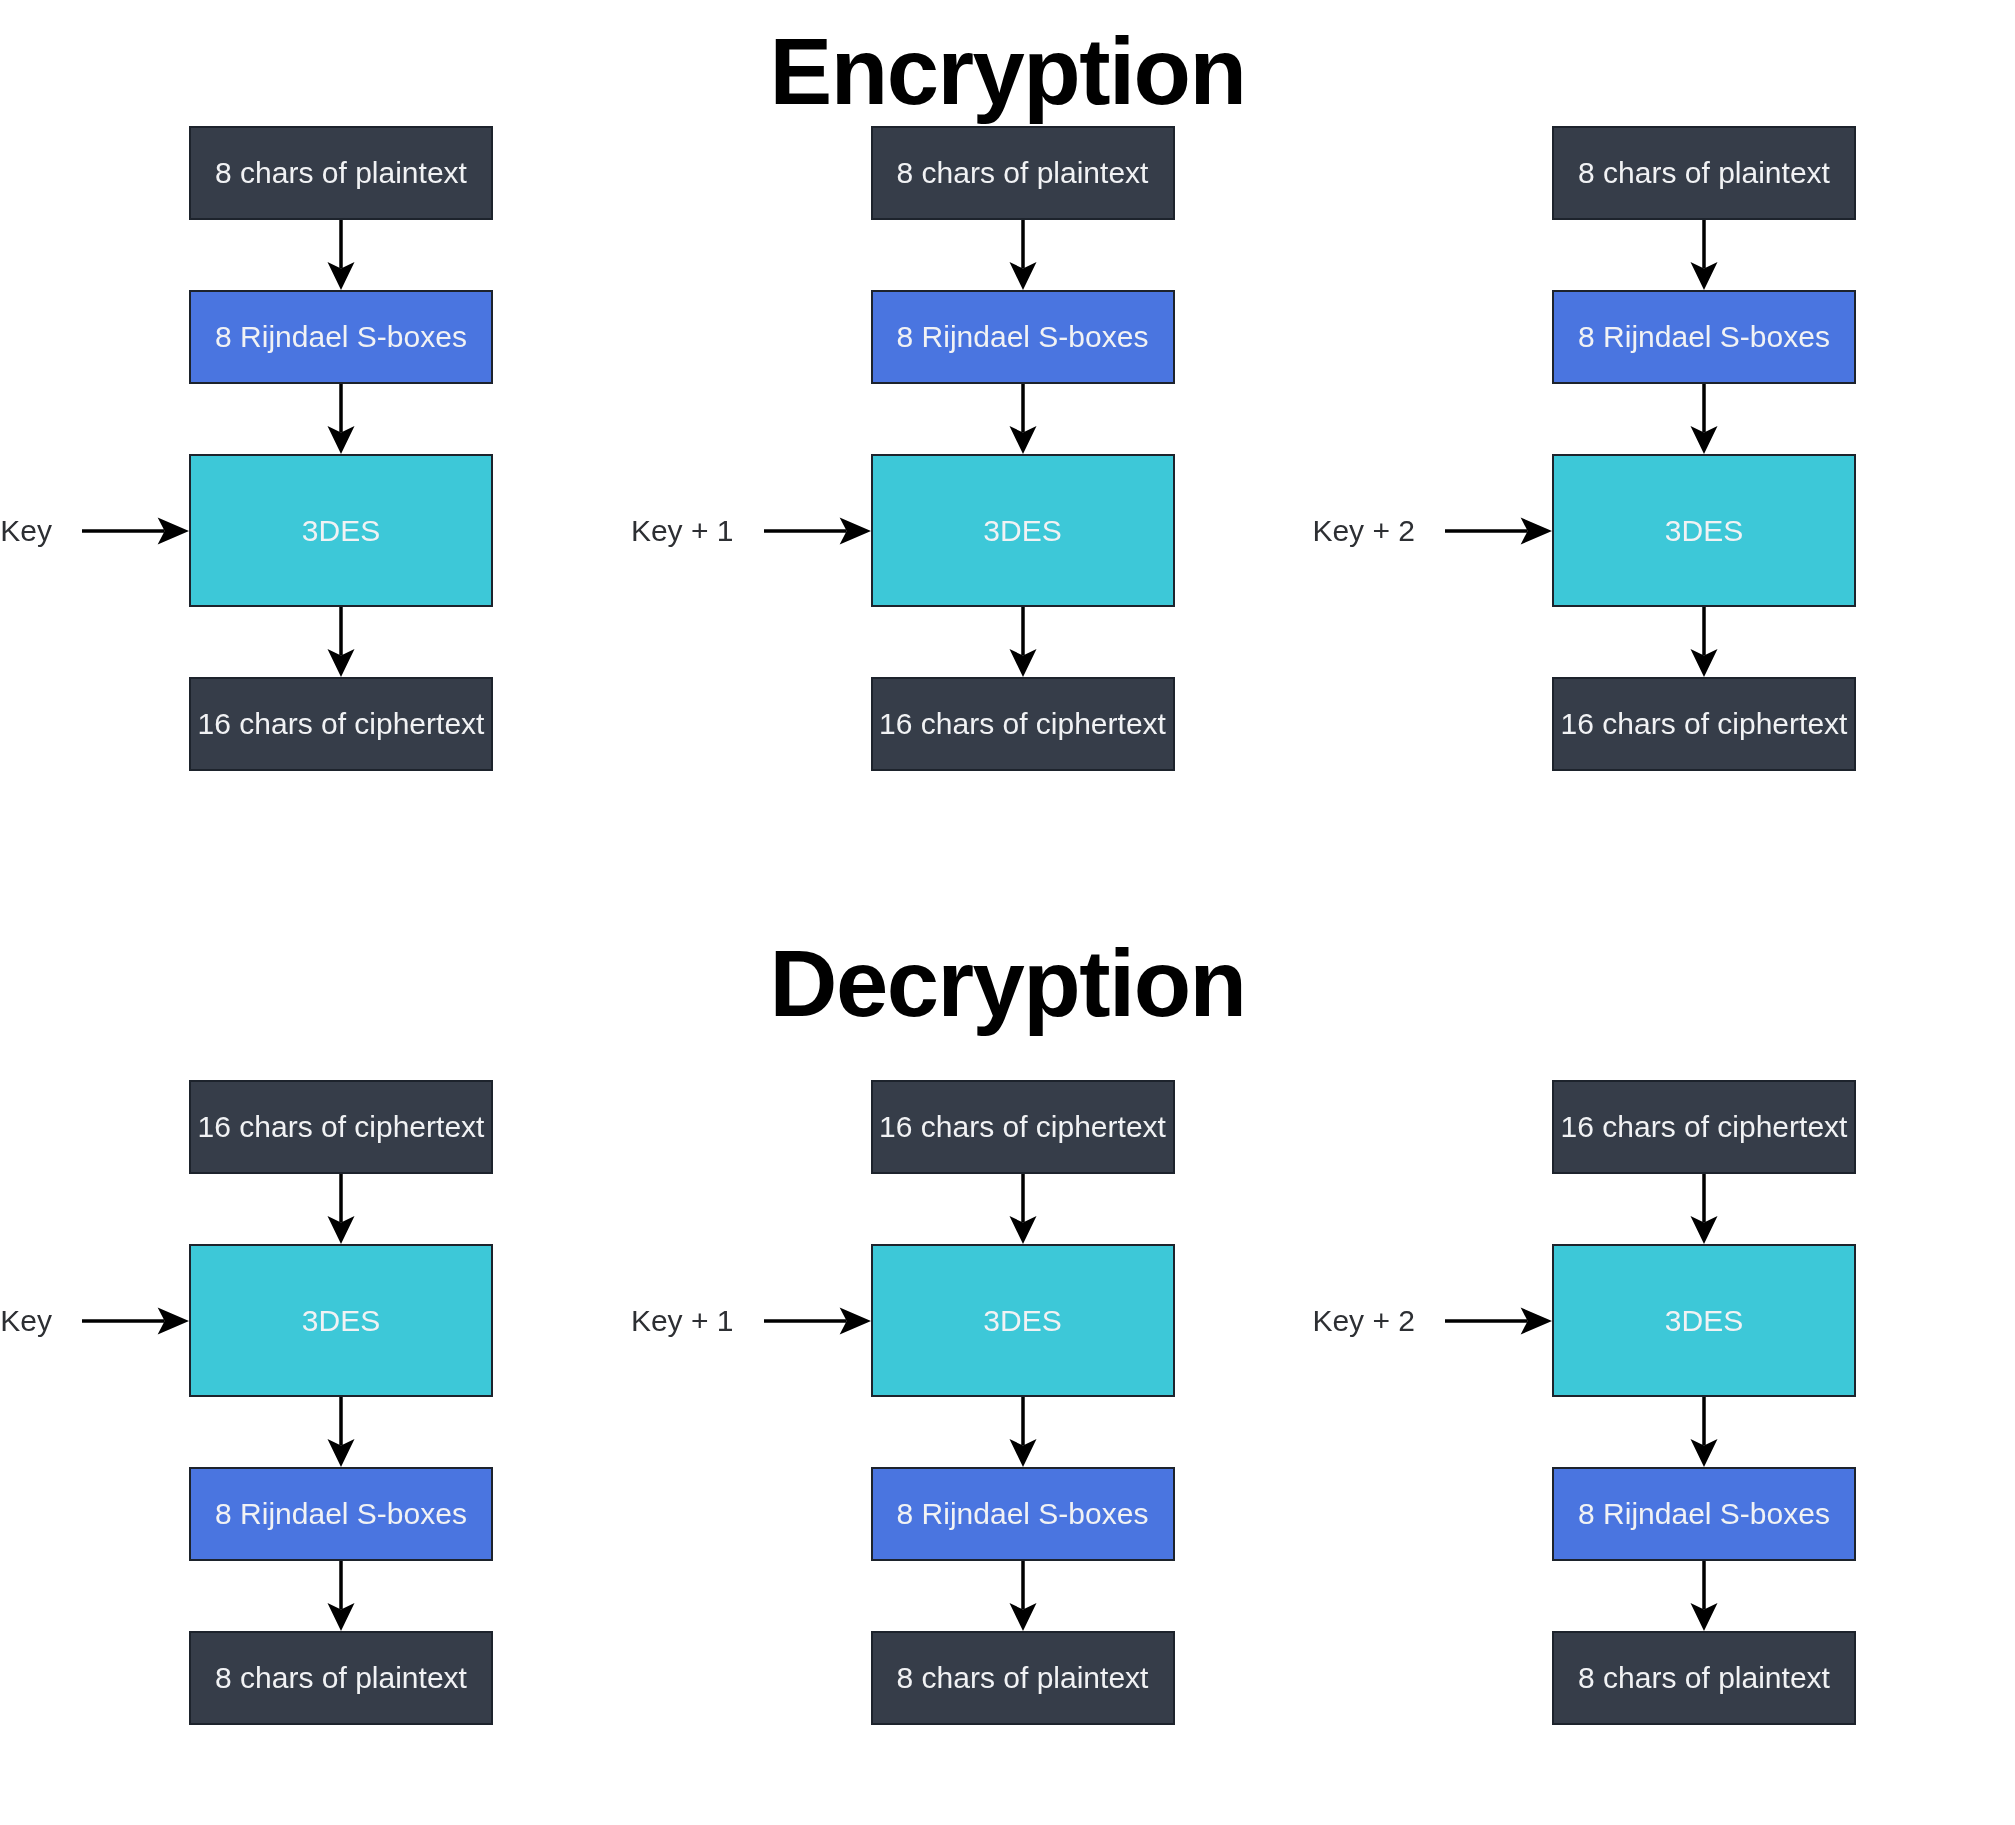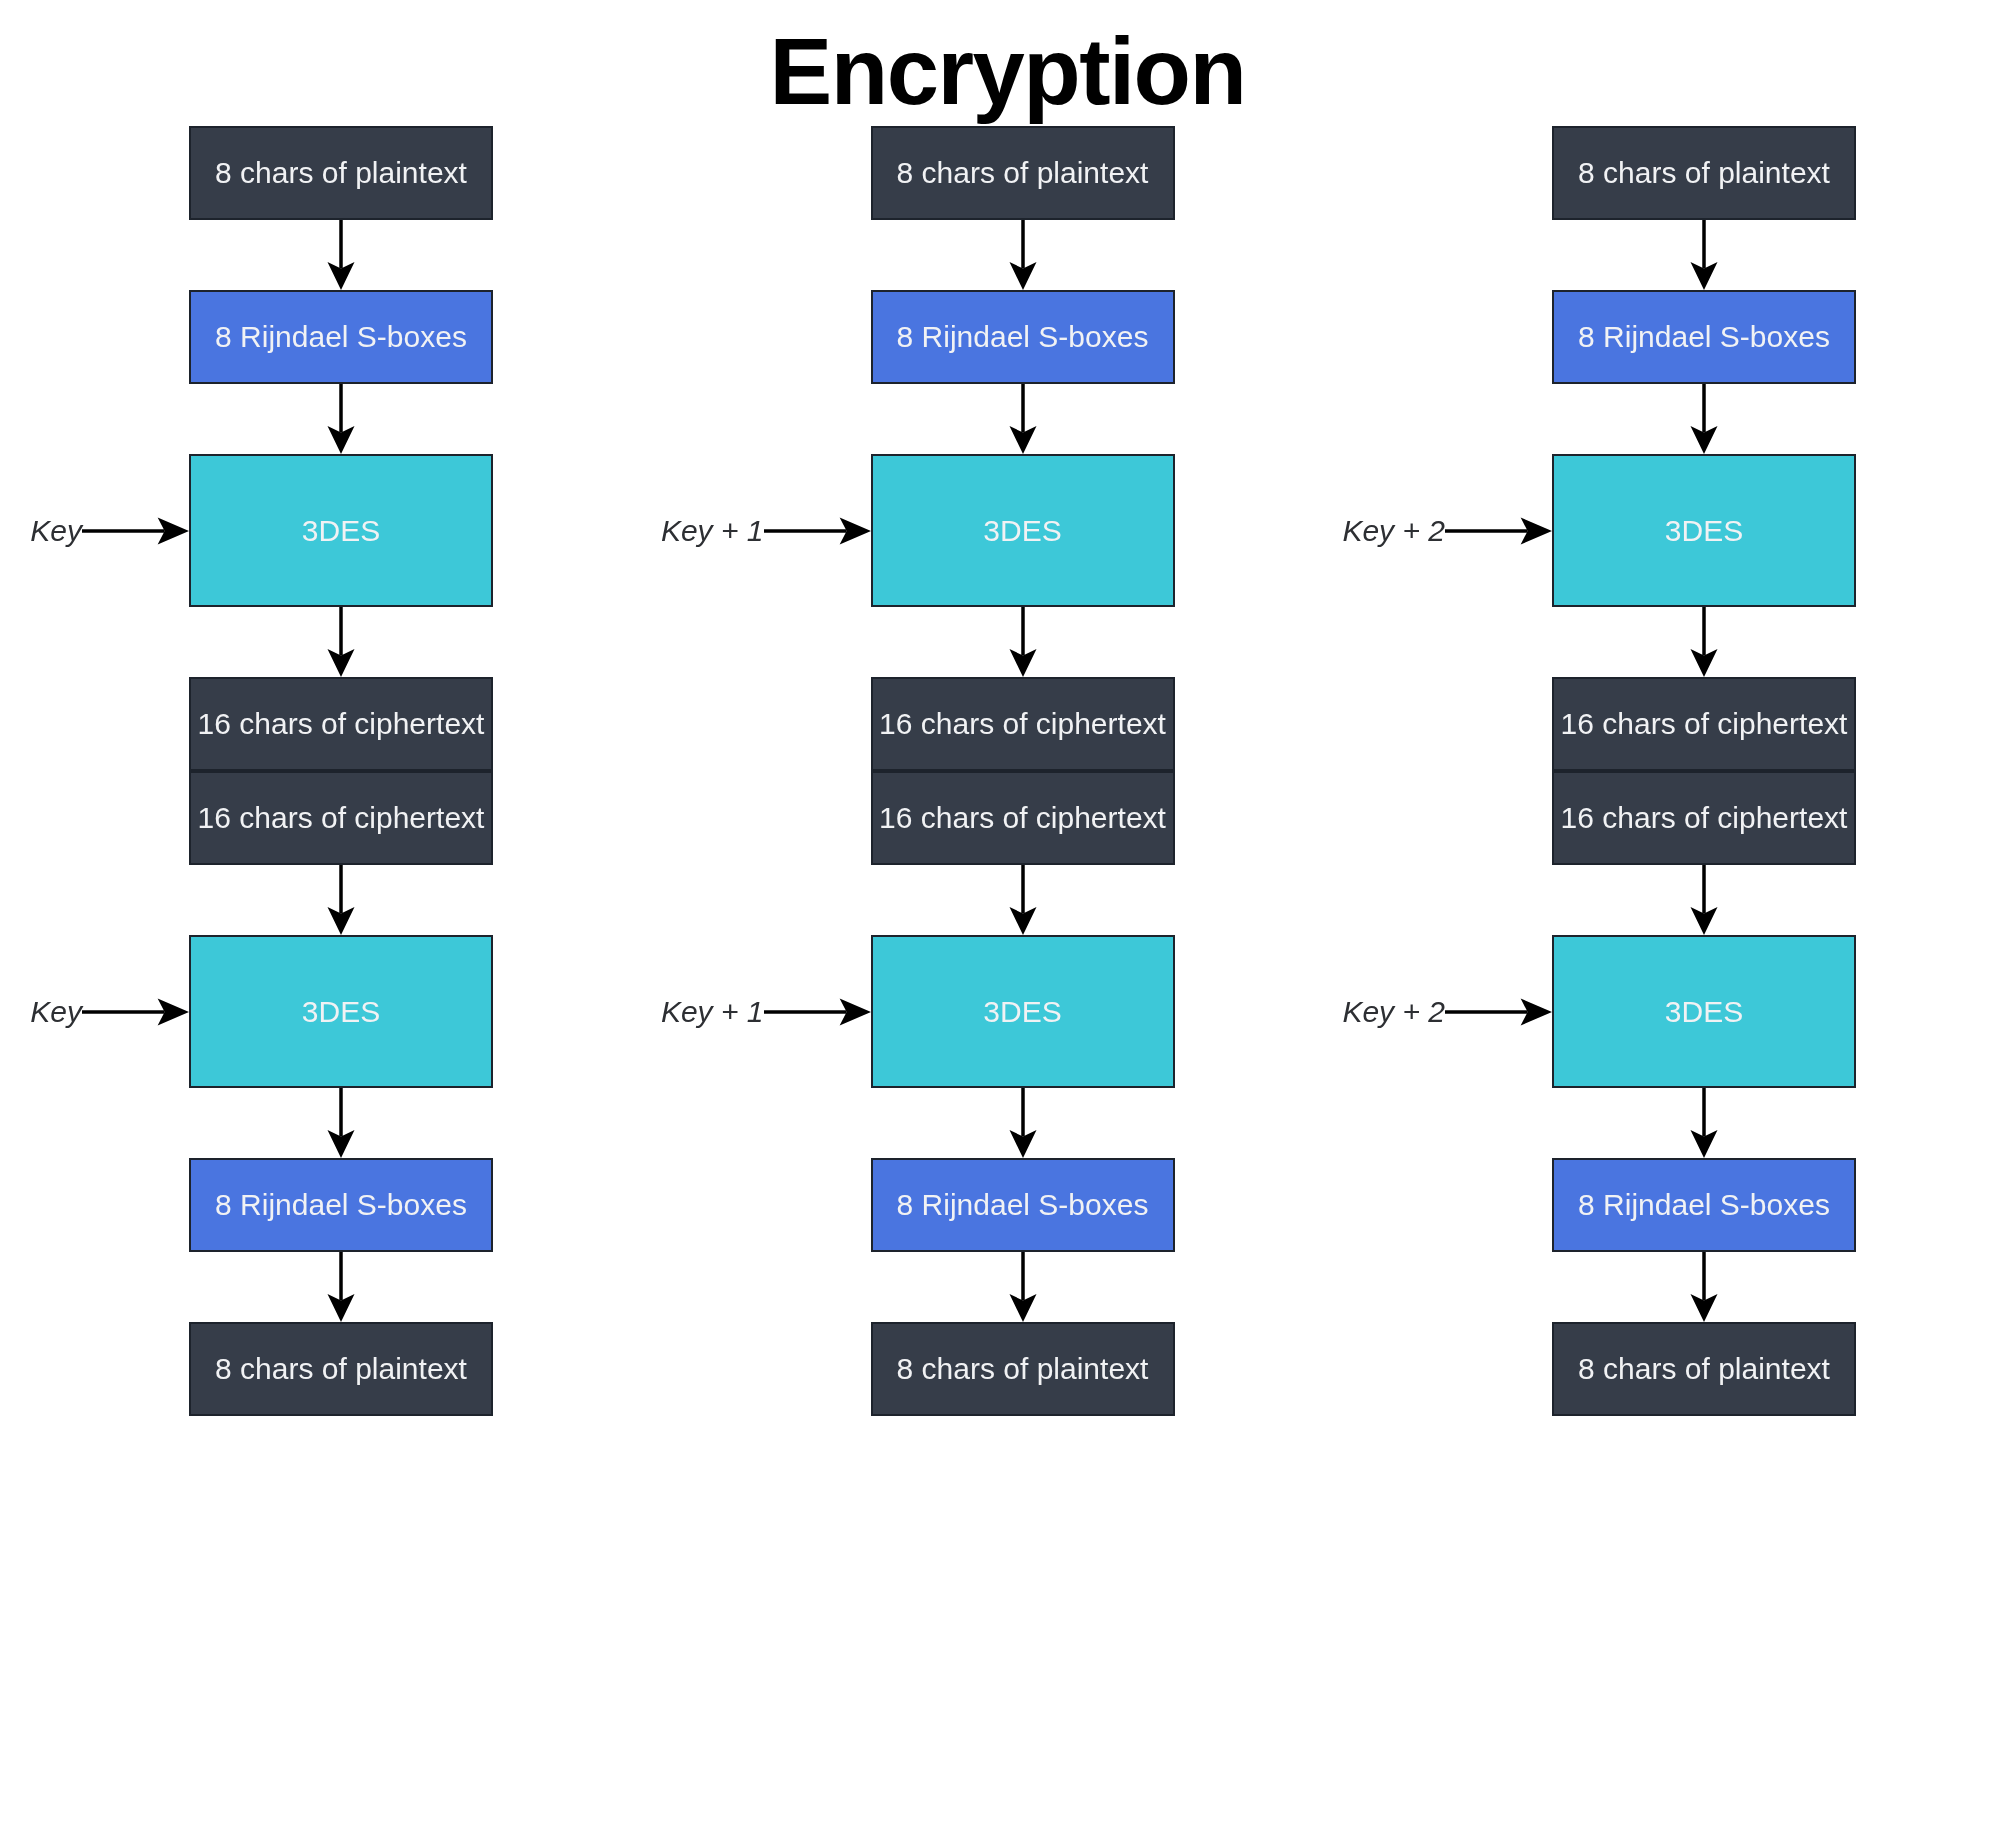--- a/index.html
+++ b/index.html
@@ -34,21 +34,21 @@
     font-size:30px;color:var(--box-text);white-space:nowrap;
     text-align:center;
   }
   .box-dark{background:var(--box-dark);}
   .box-blue{background:var(--box-blue);}
   .box-cyan{background:var(--box-cyan);height:153px;}
   .arrow-v{width:30px;height:70px;display:block;flex:0 0 auto;}
   .key-row{position:relative;width:100%;}
   .key-group{
     position:absolute;right:100%;top:50%;transform:translateY(-50%);
-    display:flex;align-items:center;white-space:nowrap;font-style:italic;
+    display:flex;align-items:center;gap:30px;white-space:nowrap;
   }
   .key-label{font-size:30px;color:var(--key-text);}
   .arrow-h{width:107px;height:32px;display:block;flex:0 0 auto;}
 </style>
 </head>
 <body>
 
 <section>
   <h1 class="title title-enc">Encryption</h1>
 
@@ -135,20 +135,21 @@
           <line x1="30" y1="0" x2="30" y2="97" stroke="#000" stroke-width="7"></line>
           <polygon points="30,140 3,84 30,97 57,84" fill="#000"></polygon>
         </svg>
       <div class="box box-dark">16 chars of ciphertext</div>
     </div>
 
   </div>
 </section>
 
 <section>
+  <h1 class="title title-dec">Decryption</h1>
 
   <div class="cols">
 
     <div class="col">
       <div class="box box-dark">16 chars of ciphertext</div>
       <svg class="arrow-v" viewBox="0 0 60 140" aria-hidden="true">
           <line x1="30" y1="0" x2="30" y2="97" stroke="#000" stroke-width="7"></line>
           <polygon points="30,140 3,84 30,97 57,84" fill="#000"></polygon>
         </svg>
       <div class="key-row">

